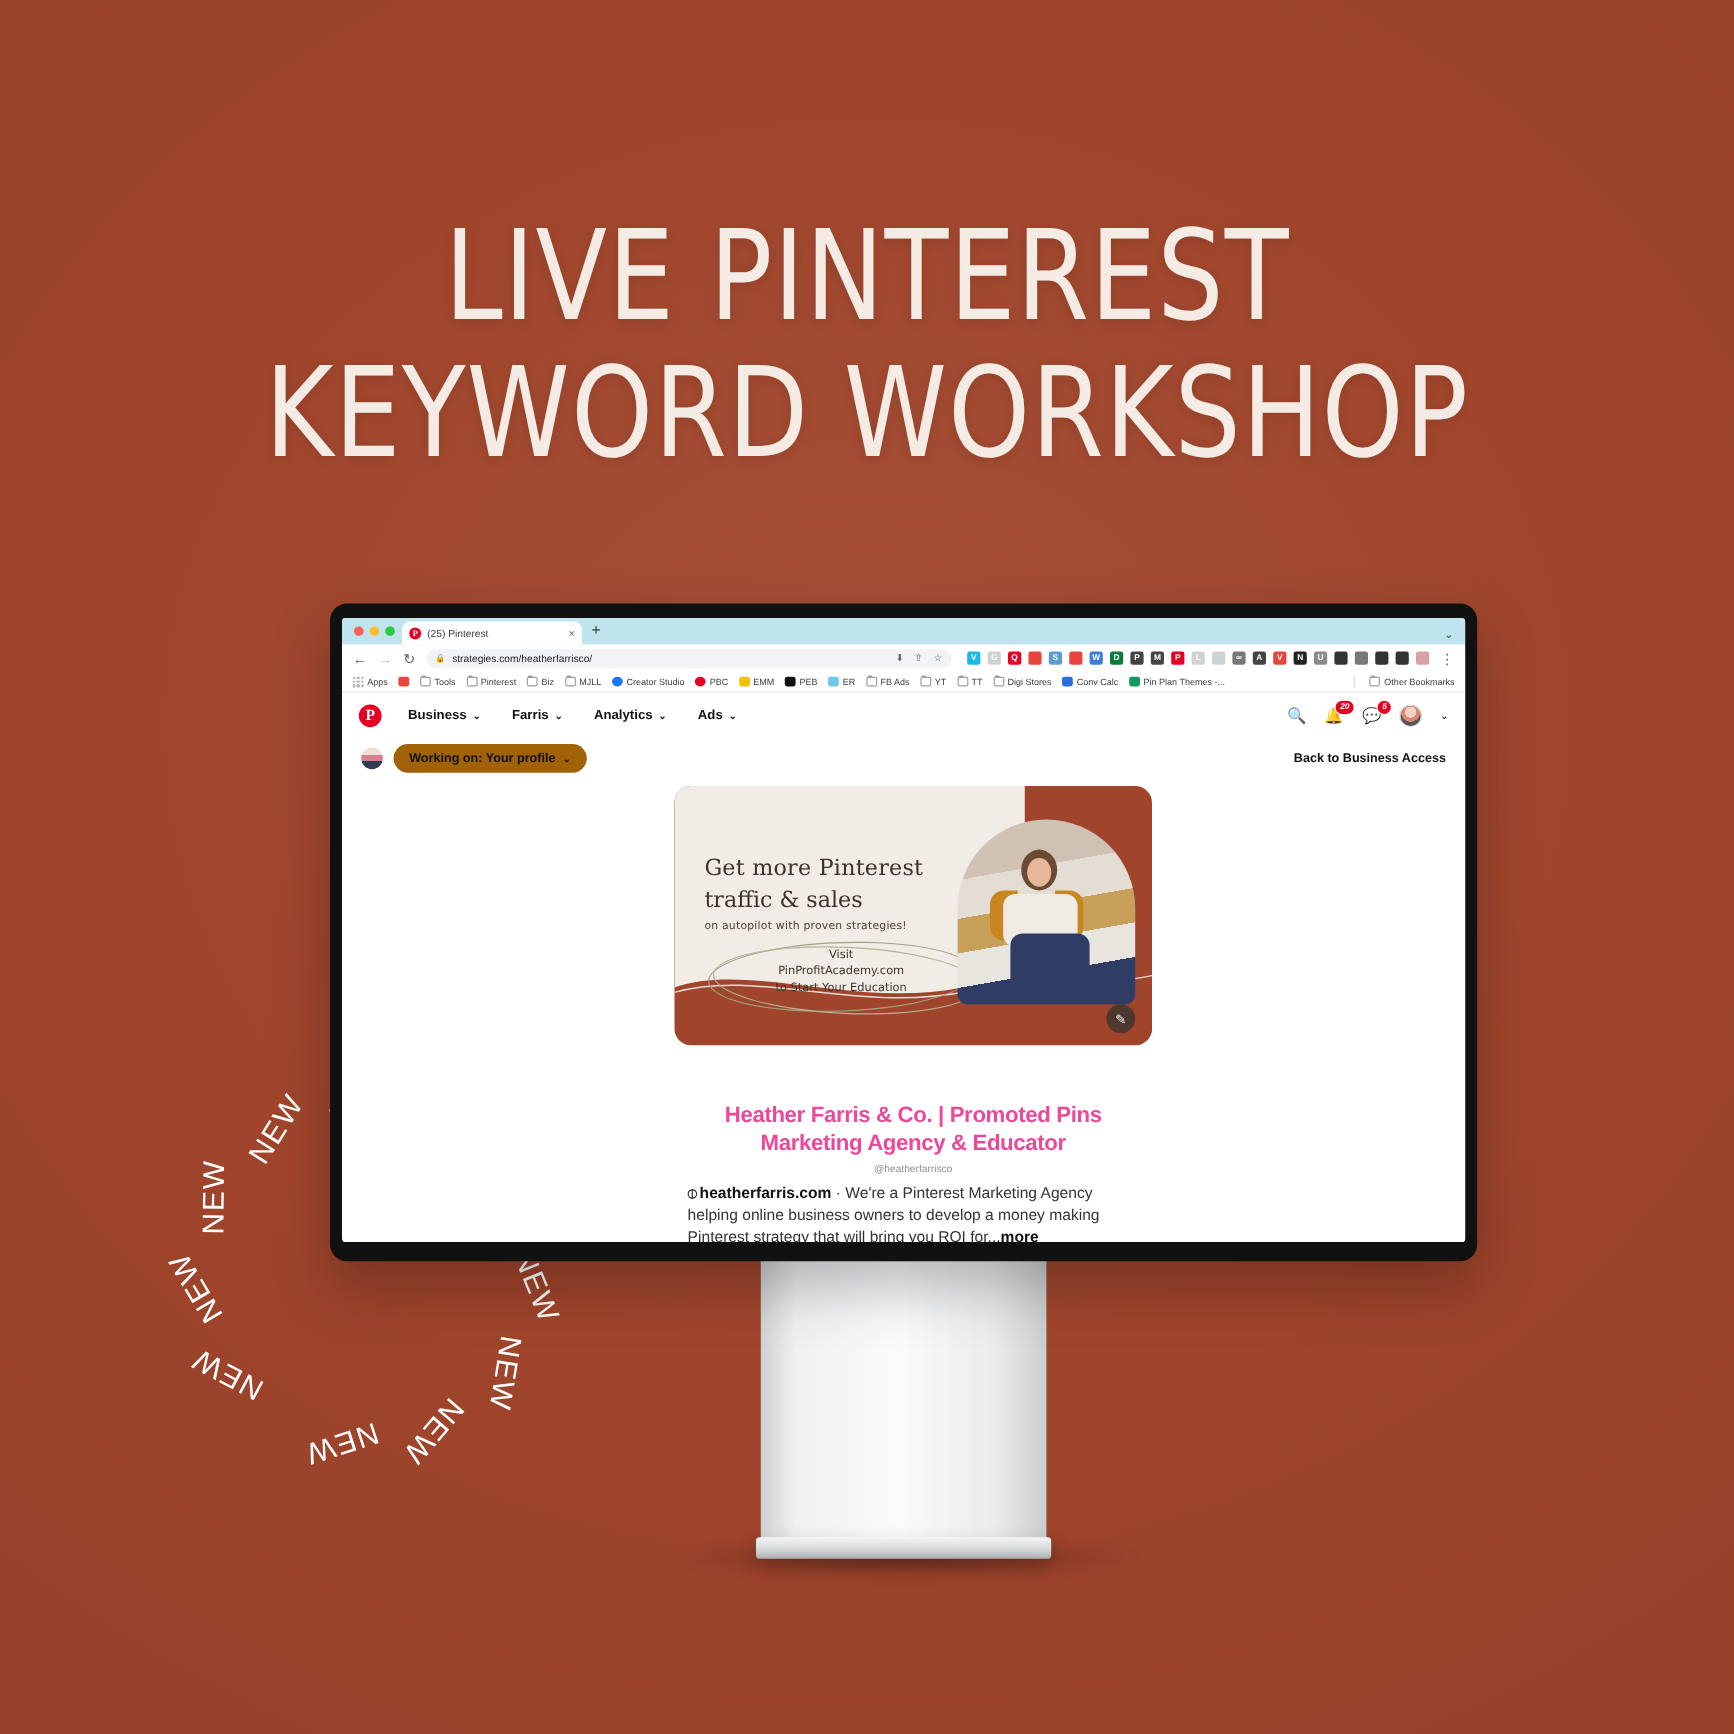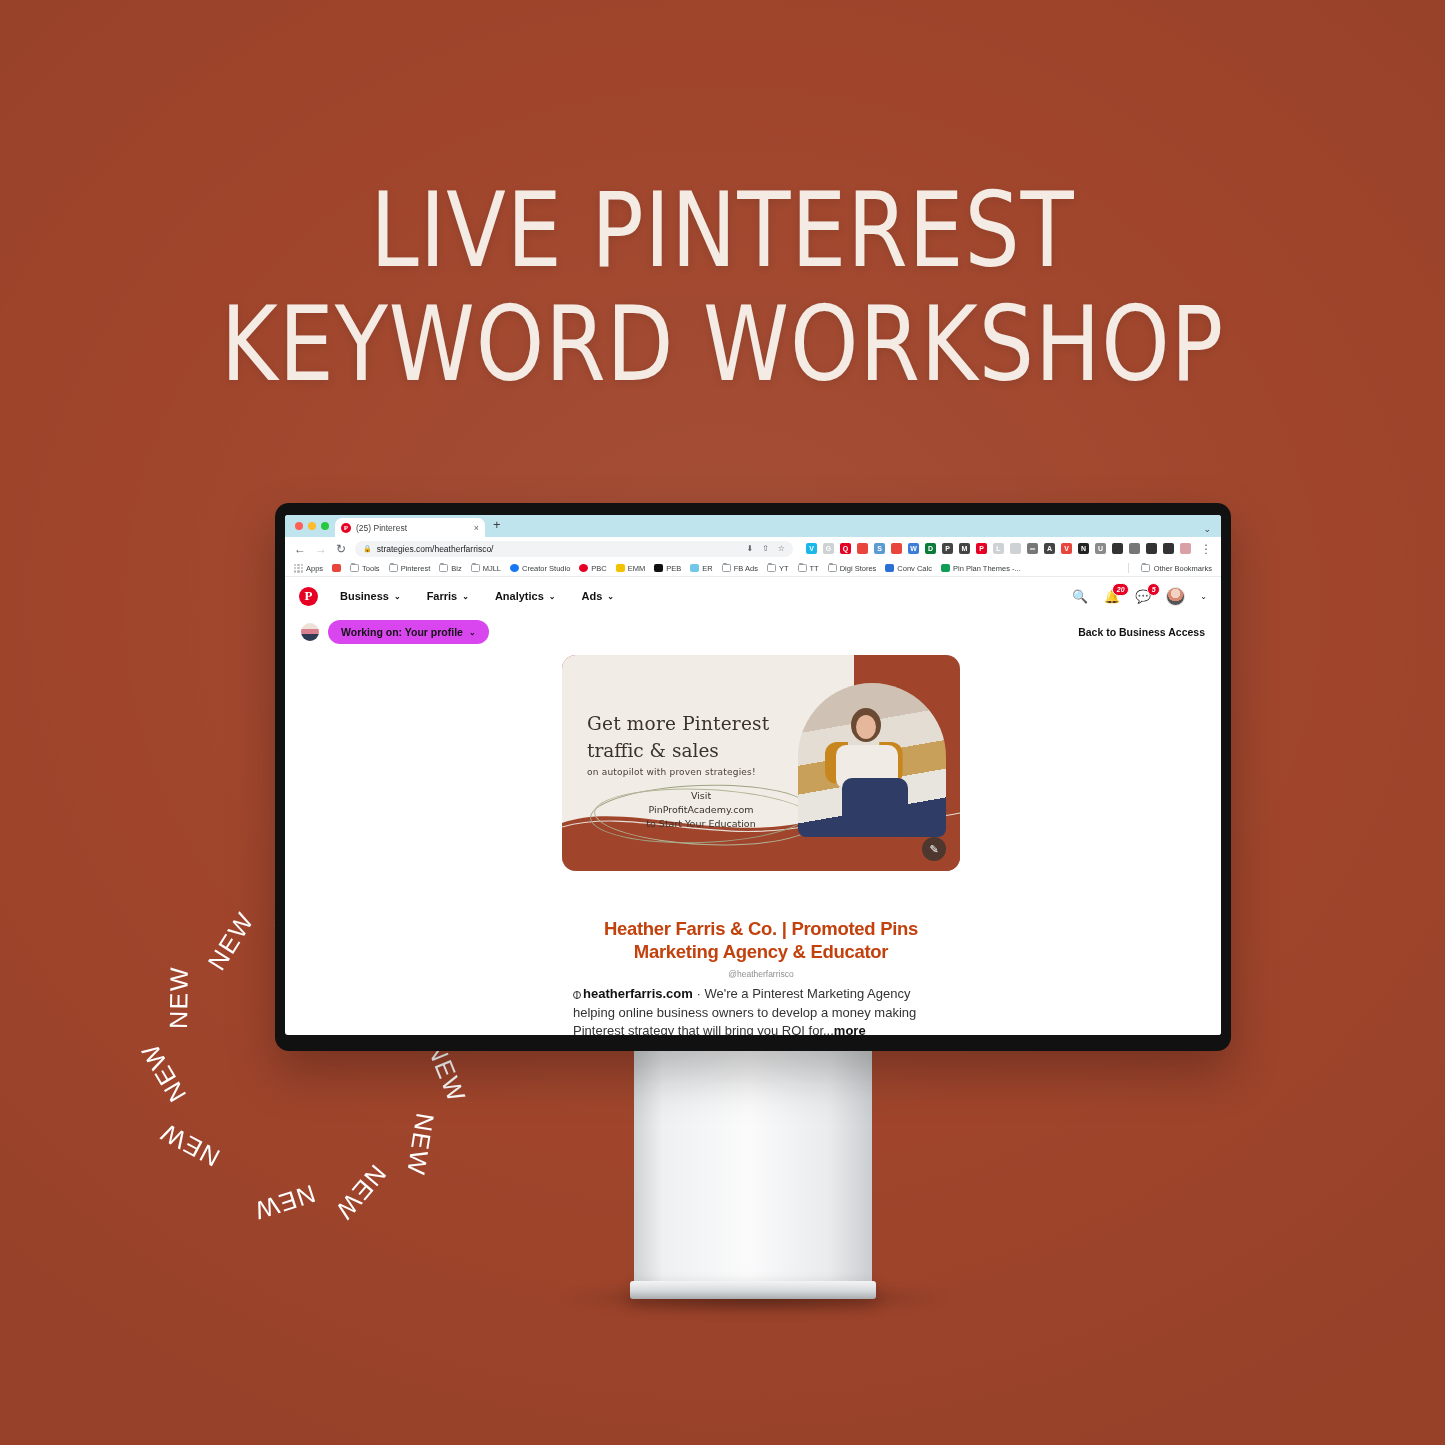--- a/index.html
+++ b/index.html
@@ -171,21 +171,21 @@
 
   
   .workrow{
     display:flex; align-items:center; padding:0 16px; height:34px; background:#fff;
   }
   .work-av{
     width:18px;height:18px;border-radius:50%; margin-right:9px;
     background:linear-gradient(180deg,#efe0d8 0 32%, #d97f8d 33% 62%, #2f3a54 63% 100%);
   }
   .work-pill{
-    display:flex; align-items:center; gap:6px; background:#d946ef;
+    display:flex; align-items:center; gap:6px; background:#a16207;
     border-radius:17px; padding:6px 13px; font-size:10.5px; font-weight:bold; color:#111;
   }
   .back-biz{ margin-left:auto; font-size:10.5px; font-weight:bold; color:#111; }
 
   
   .profile-wrap{ background:#fff; padding-top:6px;margin-left:16px; }
   .banner{
     width:398px; height:216px; margin:0 auto; position:relative;
     border-radius:14px; overflow:hidden; background:#a0452c;
   }
@@ -252,21 +252,21 @@
   }
 
   .edit-btn{
     position:absolute; right:14px; bottom:10px;
     width:24px;height:24px;border-radius:50%;
     background:rgba(60,52,46,0.82); color:#fff;
     display:flex; align-items:center; justify-content:center; font-size:11px;
   }
 
   .pname{
-    text-align:center; font-size:18.5px; font-weight:bold; color:#c2410c;
+    text-align:center; font-size:18.5px; font-weight:bold; color:#ec4899;
     line-height:1.22; margin-top:47px; letter-spacing:-0.3px;
   }
   .phandle{ text-align:center; font-size:8.5px; color:#8f8f8f; margin-top:6px; }
   .pdesc{
     text-align:left; font-size:13px; color:#333; line-height:1.42;
     max-width:392px; margin:6px auto 0; padding:0 8px;
   }
   .pdesc .site{ font-weight:bold; color:#111; }
   .pdesc .more{ font-weight:bold; color:#111; }
   .globe{

